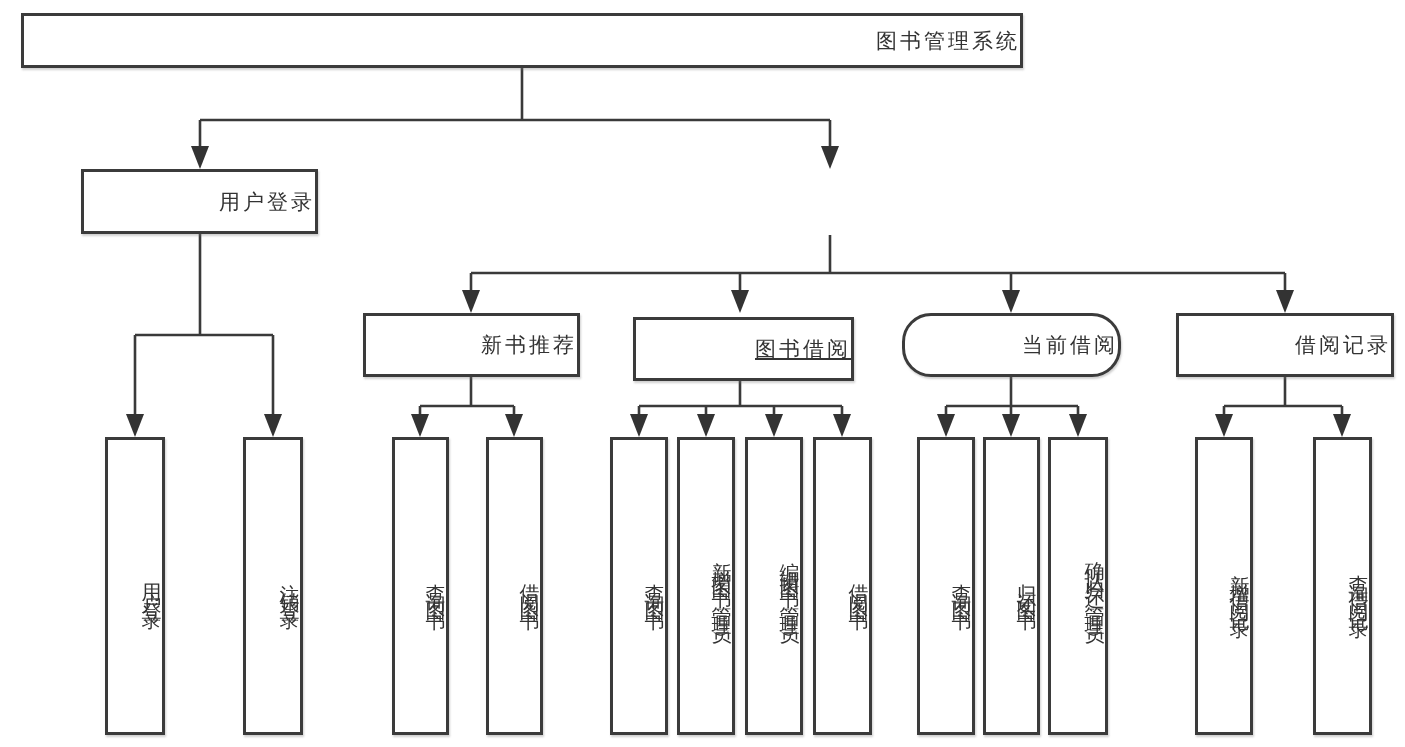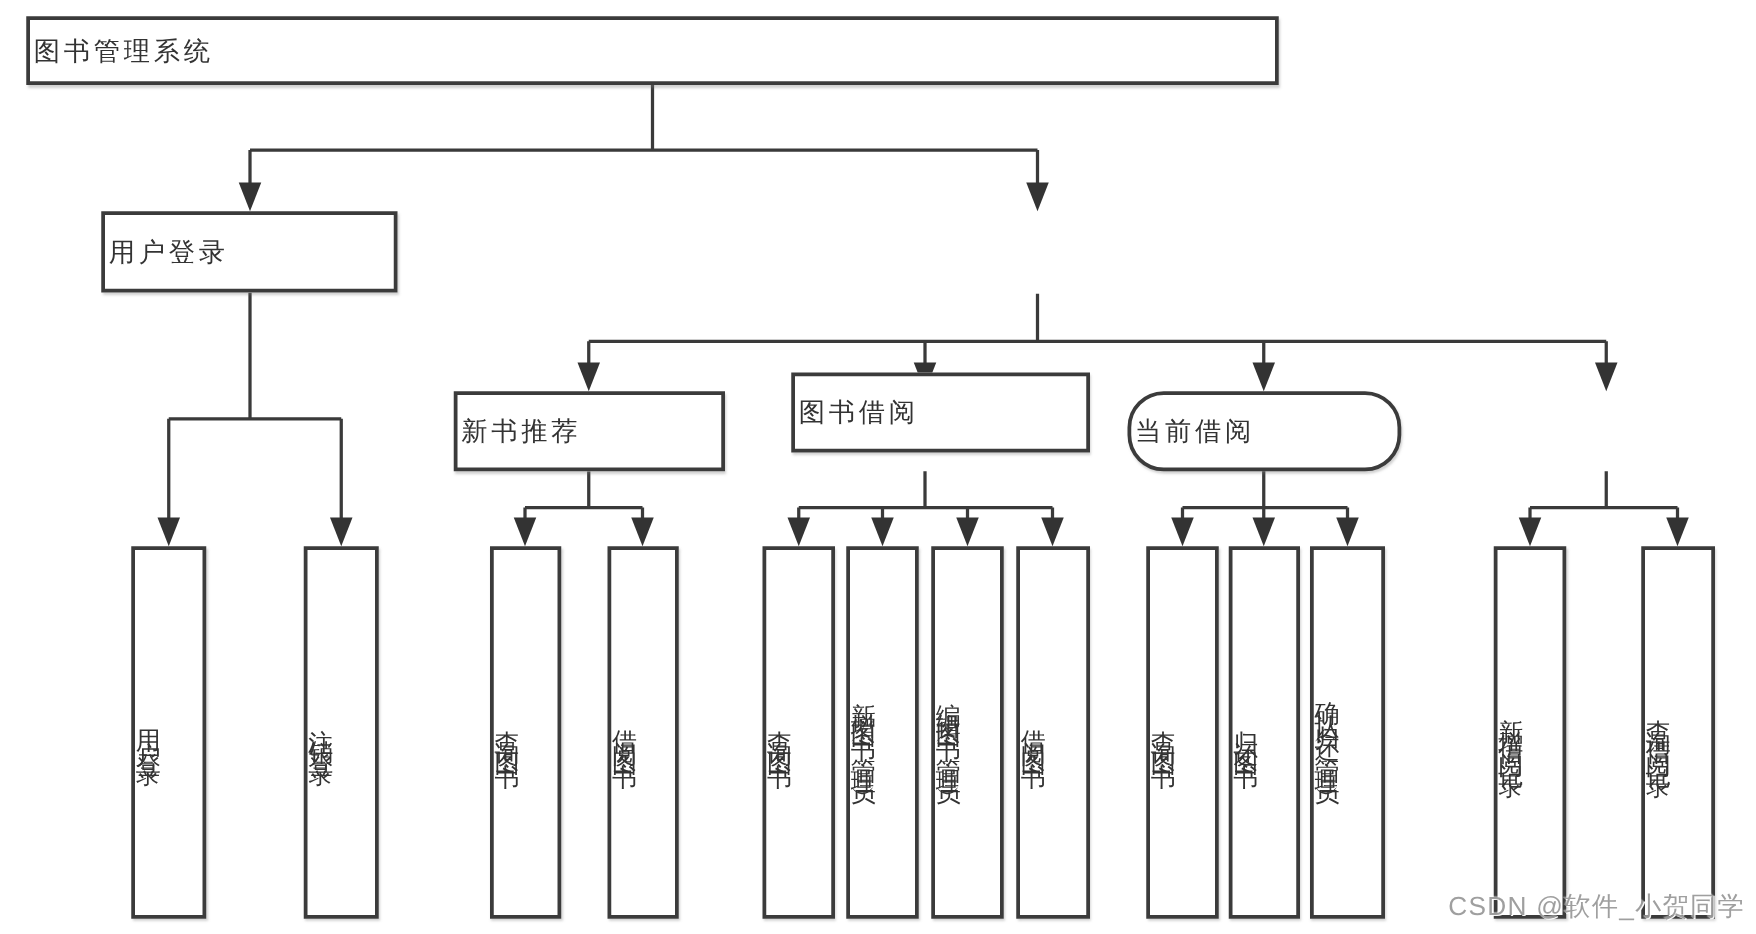--- a/index.html
+++ b/index.html
@@ -6,21 +6,21 @@
   html,body { background:#ffffff; }
   .stage {
     position:relative; width:1405px; height:747px; background:#ffffff;
     font-family:"Liberation Sans", sans-serif; overflow:hidden;
   }
   svg.connectors { position:absolute; left:0; top:0; width:1405px; height:747px; }
   .conn { stroke:#3a3a3a; stroke-width:2.6; fill:none; }
   .ahead { fill:#333333; }
   .node {
     position:absolute; background:#ffffff; border:3px solid #3b3b3b;
-    display:flex; align-items:center; justify-content:flex-start;
+    display:flex; align-items:center; justify-content:flex-end;
     color:#333333; box-shadow:1px 2px 2px rgba(120,120,120,0.35);
     z-index:2;
   }
   .node.h span { font-size:21px; letter-spacing:3px; white-space:nowrap; text-indent:3px; }
   .node.v span {
     writing-mode:vertical-rl; text-orientation:mixed;
     font-size:20px; letter-spacing:9px; line-height:1;
   }
   .watermark {
     position:absolute; top:711px; right:9px; z-index:5;
@@ -68,25 +68,28 @@
     <span>图书管理系统</span>
   </div>
 
   <div class="node h" style="left:81px; top:169px; width:237px; height:65px;">
     <span>用户登录</span>
   </div>
 
   <div class="node h" style="left:363px; top:313px; width:217px; height:64px;">
     <span>新书推荐</span>
   </div>
-  <div class="node h" style="left:633px; top:298px; width:239px; height:64px;">
+  <div class="node h" style="left:633px; top:317px; width:221px; height:64px;text-decoration:underline;">
     <span>图书借阅</span>
   </div>
   <div class="node h" style="left:902px; top:313px; width:219px; height:64px;border-radius:29px;">
     <span>当前借阅</span>
+  </div>
+  <div class="node h" style="left:1176px; top:313px; width:218px; height:64px;">
+    <span>借阅记录</span>
   </div>
 
   <div class="node v" style="left:105px; top:437px; width:60px; height:298px;">
     <span>用户登录</span>
   </div>
   <div class="node v" style="left:243px; top:437px; width:60px; height:298px;">
     <span>注销登录</span>
   </div>
 
   <div class="node v" style="left:392px; top:437px; width:57px; height:298px;">
@@ -119,14 +122,13 @@
     <span>确认归还（管理员）</span>
   </div>
 
   <div class="node v" style="left:1195px; top:437px; width:58px; height:298px;">
     <span>新增借阅记录</span>
   </div>
   <div class="node v" style="left:1313px; top:437px; width:59px; height:298px;">
     <span>查询借阅记录</span>
   </div>
 
-  <div class="watermark">CSDN @软件_小贺同学</div>
 </div>
 
 </body></html>

